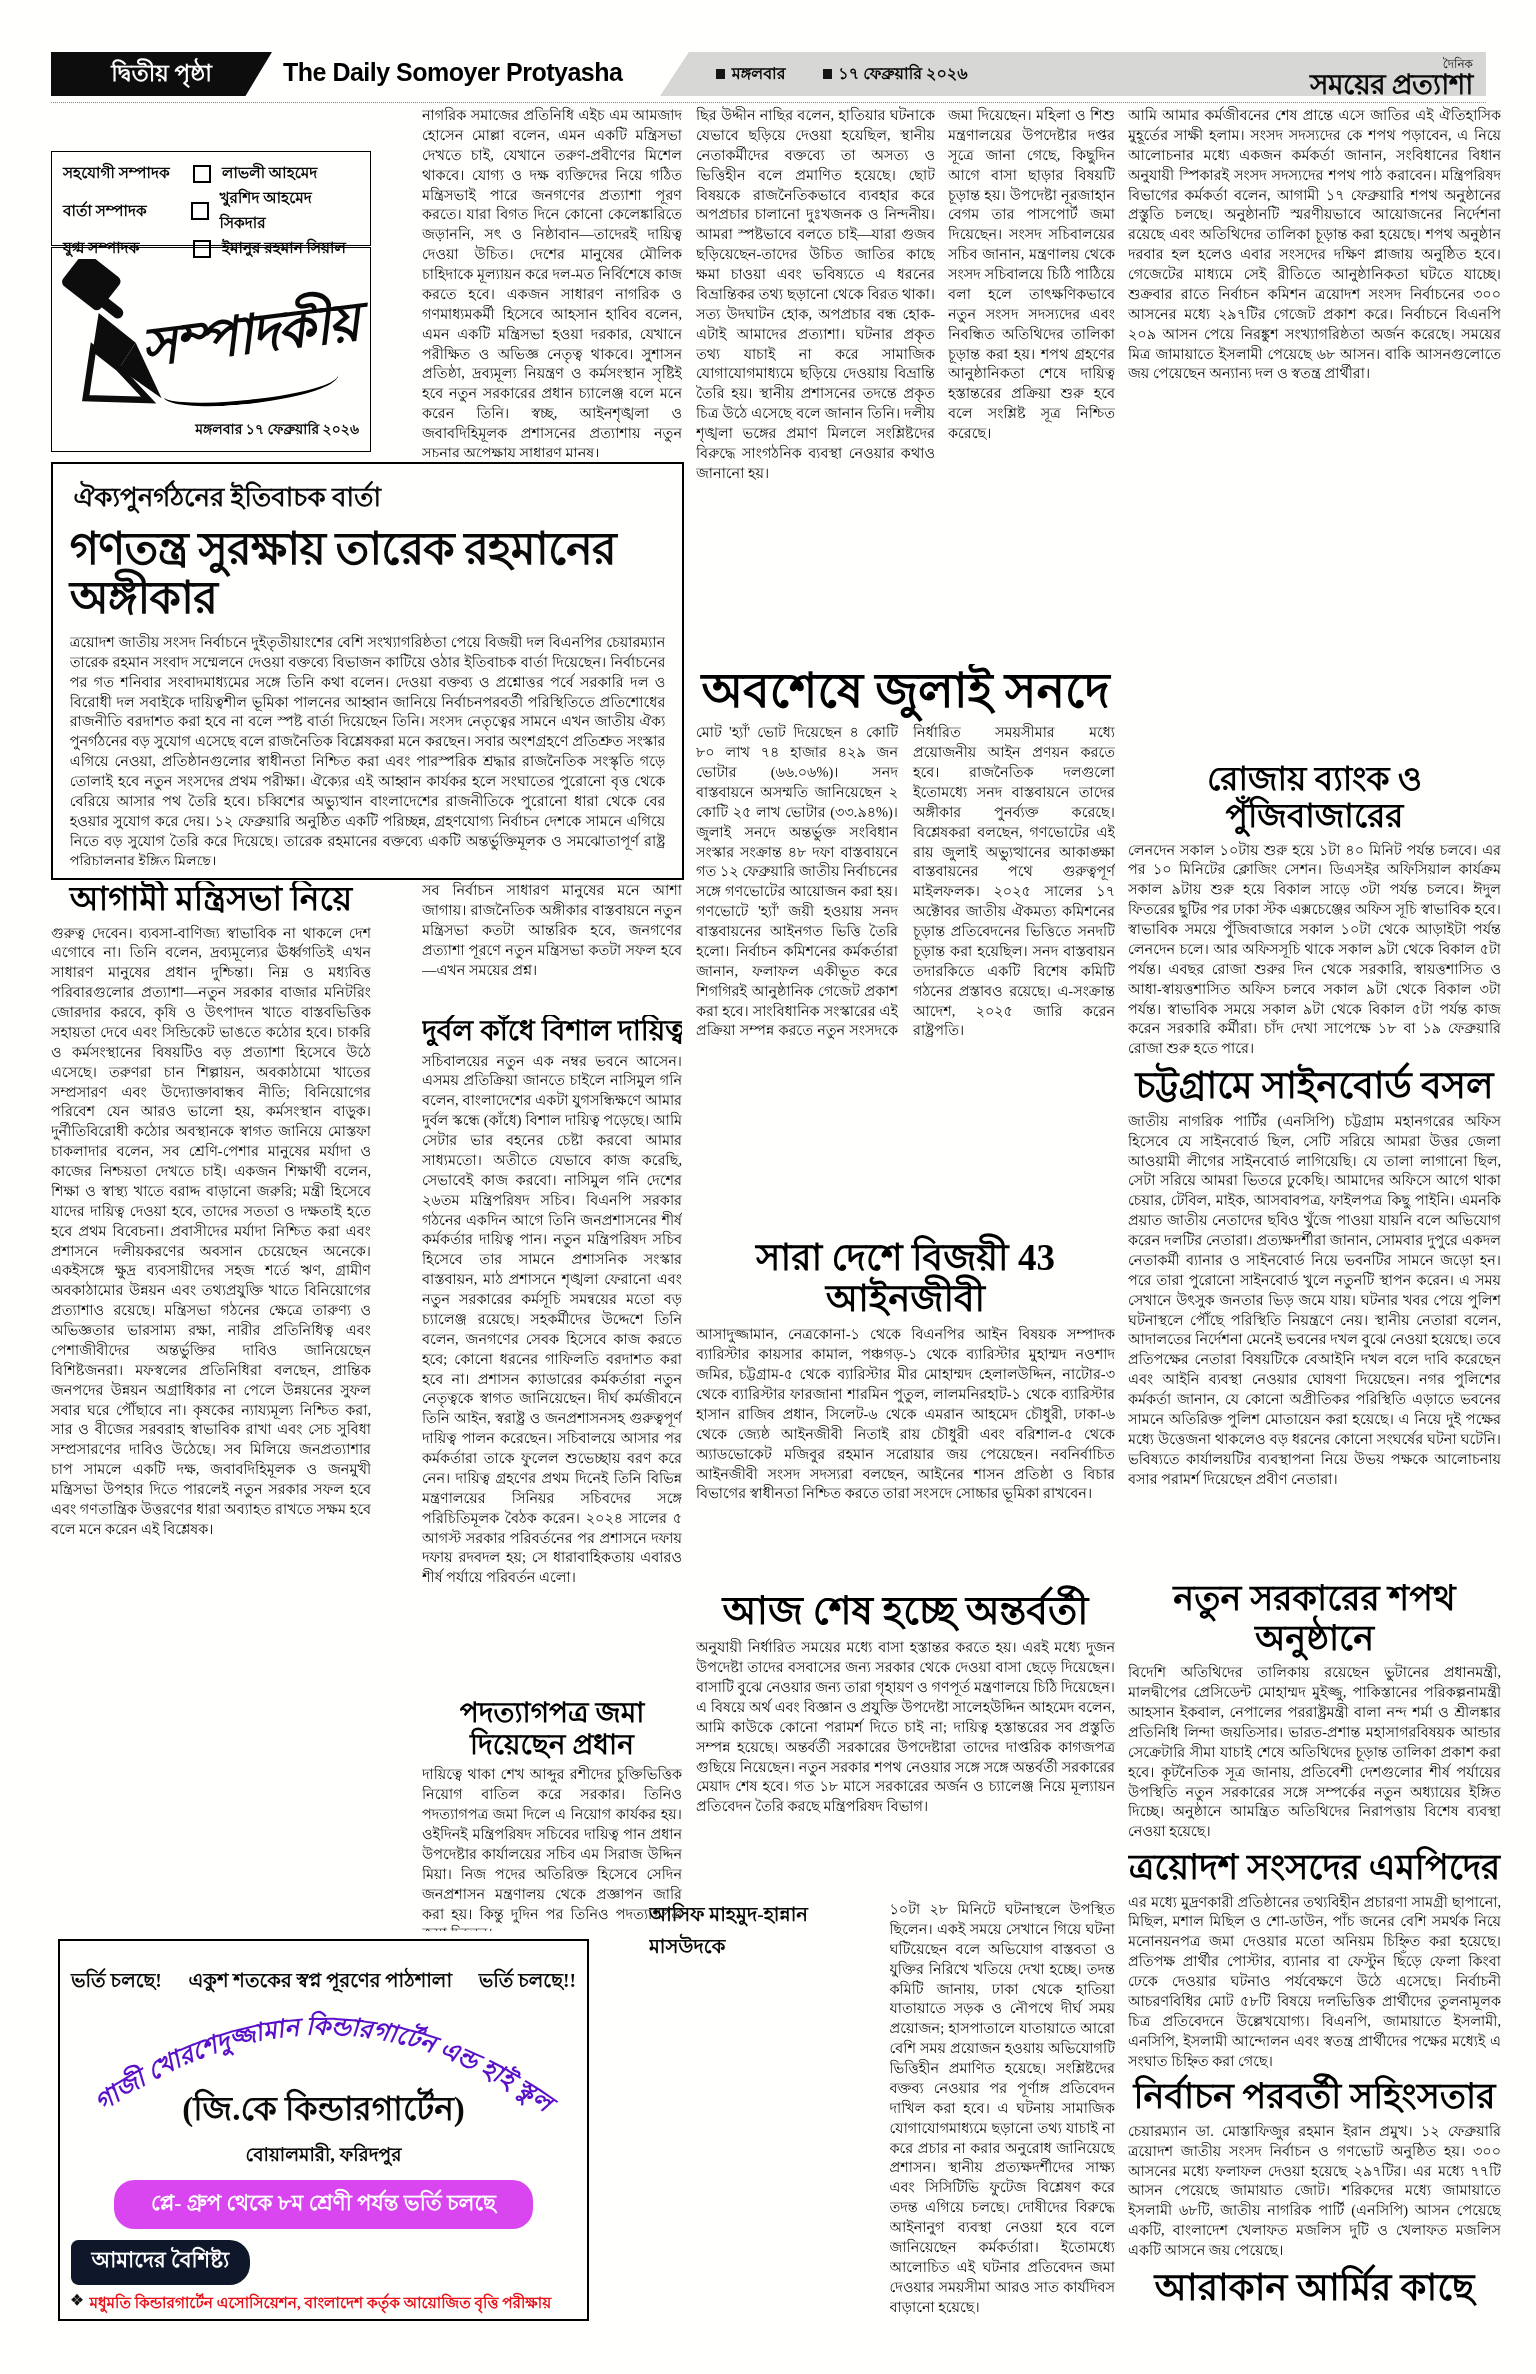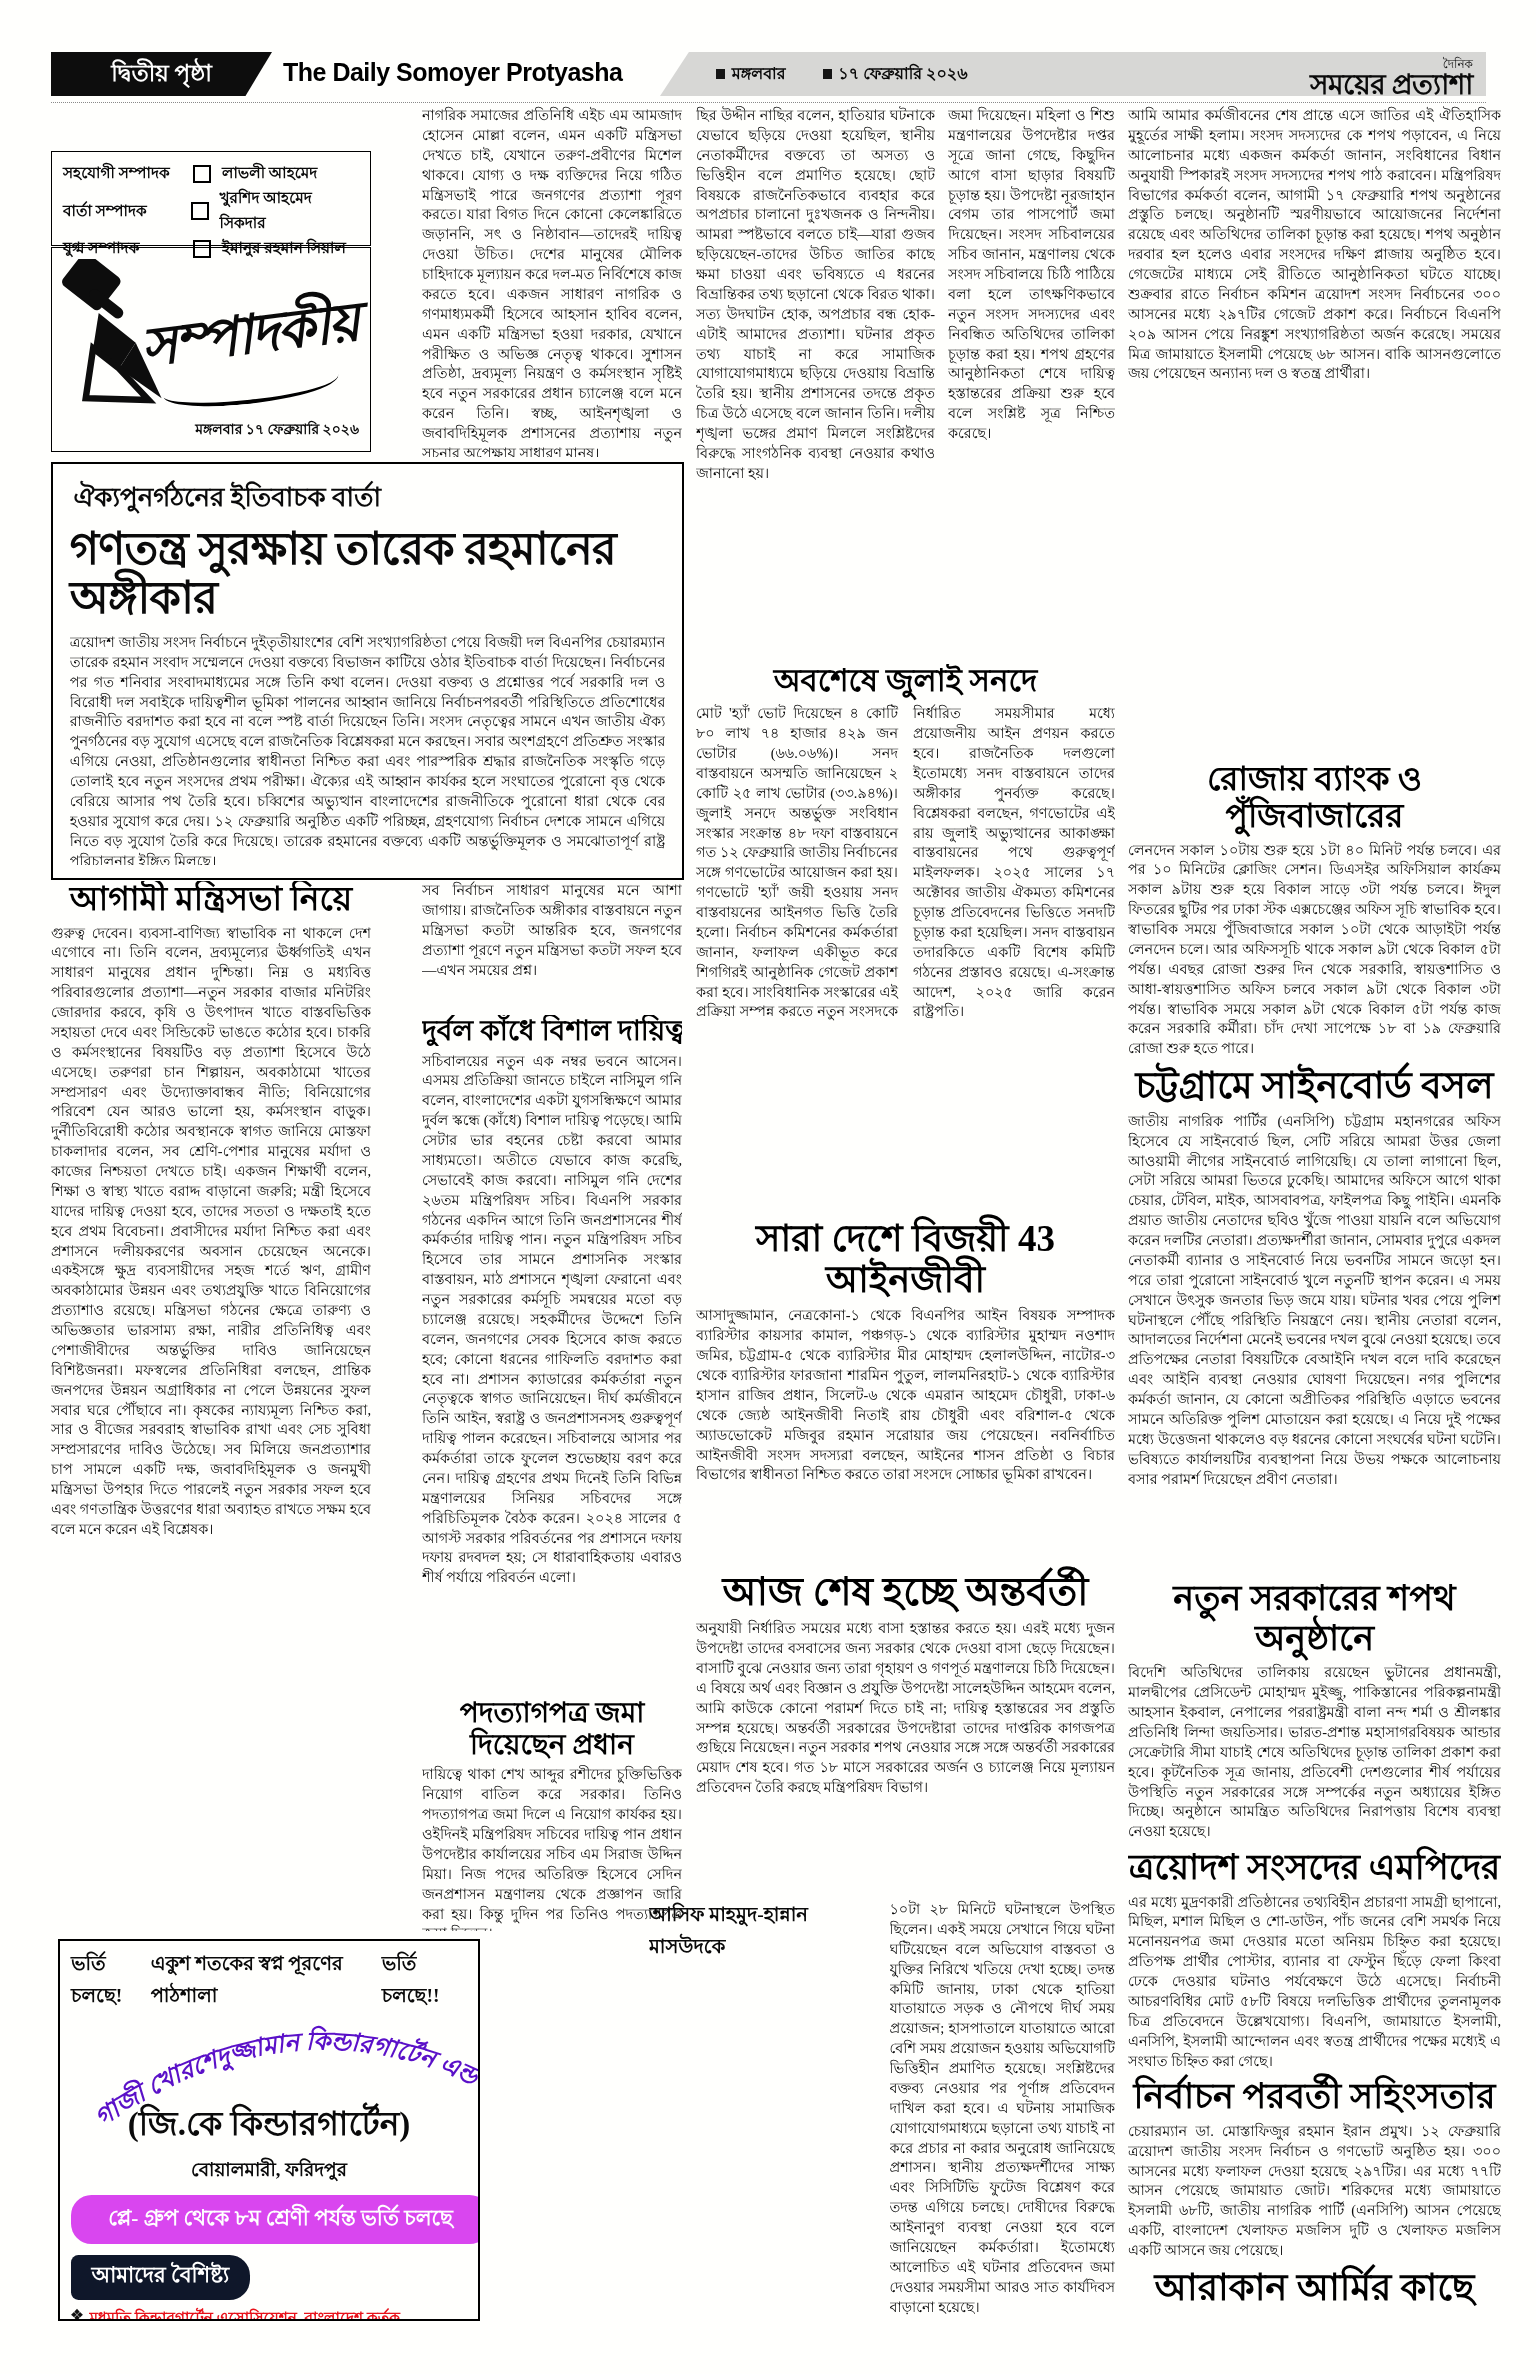--- a/index.html
+++ b/index.html
@@ -37,33 +37,33 @@
   #edlogo{left:51px;top:247px;width:320px;height:205px;overflow:hidden;}
   #edlogo svg{position:absolute;left:5.6px;top:11px;}
   #ed-script{position:absolute;left:89px;top:45px;font-size:54px;font-weight:bold;font-style:italic;transform:rotate(-7deg);letter-spacing:-1.9px;}
   #ed-swoosh{position:absolute;left:111px;top:119px;width:176px;height:33px;border-bottom:4.6px solid #000;border-radius:0 0 70% 40%;transform:rotate(-4deg);}
   #ed-date{position:absolute;right:11px;bottom:9.3px;font-size:14px;font-weight:bold;}
   
   #lead{left:51px;top:462px;width:633px;height:418px;padding:13px 16.7px 9.3px;overflow:hidden;}
   #lead-kicker{font-size:26px;font-weight:bold;margin:0 0 3.7px 3.7px;}
   #lead-head{font-size:45px;font-weight:bold;line-height:1.1;letter-spacing:-0.9px;margin:0 0 9.3px;}
   
-  #ad{left:58px;top:1939px;width:422px;height:382px;padding:8px 11px;overflow:hidden;}
+  #ad{left:58px;top:1939px;width:531px;height:382px;padding:25px 11px;overflow:hidden;}
   #ad-toprow{display:flex;justify-content:space-between;font-weight:bold;font-size:19.5px;}
   #ad-arc{display:block;margin:-5.6px auto 0;}
   #ad-short{text-align:center;font-size:33px;font-weight:bold;margin-top:-48px;}
   #ad-loc{text-align:center;font-size:18.6px;font-weight:bold;margin-top:1.9px;}
   #ad-pill{margin:7.4px auto 0;width:408px;background:#d946ef;color:#fff;text-align:center;
     font-size:21.3px;font-weight:bold;padding:6.5px 5.6px;border-radius:20.4px;}
   #ad-feat-label{display:inline-block;background:#0f172a;color:#fff;font-size:21.3px;font-weight:bold;
     padding:3.7px 20.4px 5.6px;border-radius:7.4px 20.4px 20.4px 7.4px;margin-top:11px;}
   .feat{font-size:15.3px;font-weight:bold;margin-top:6.5px;display:flex;}
   .feat .dia{color:#111;margin-right:6.5px;flex:0 0 auto;}
   
-  .h44{font-size:31px;} .h42{font-size:39px;} .h40{font-size:37px;} .h38{font-size:35px;}
+  .h44{font-size:48px;} .h42{font-size:39px;} .h40{font-size:37px;} .h38{font-size:35px;}
   .h36{font-size:33px;} .h30{font-size:28px;}
   .stack > div{margin-bottom:5.6px;}
   .twocol{column-count:2;column-gap:15px;}
   .mh{display:block;}
   .boldlead{font-weight:bold;font-size:19.5px;}
 </style>
 </head>
 <body>
 
 <div id="paper">

